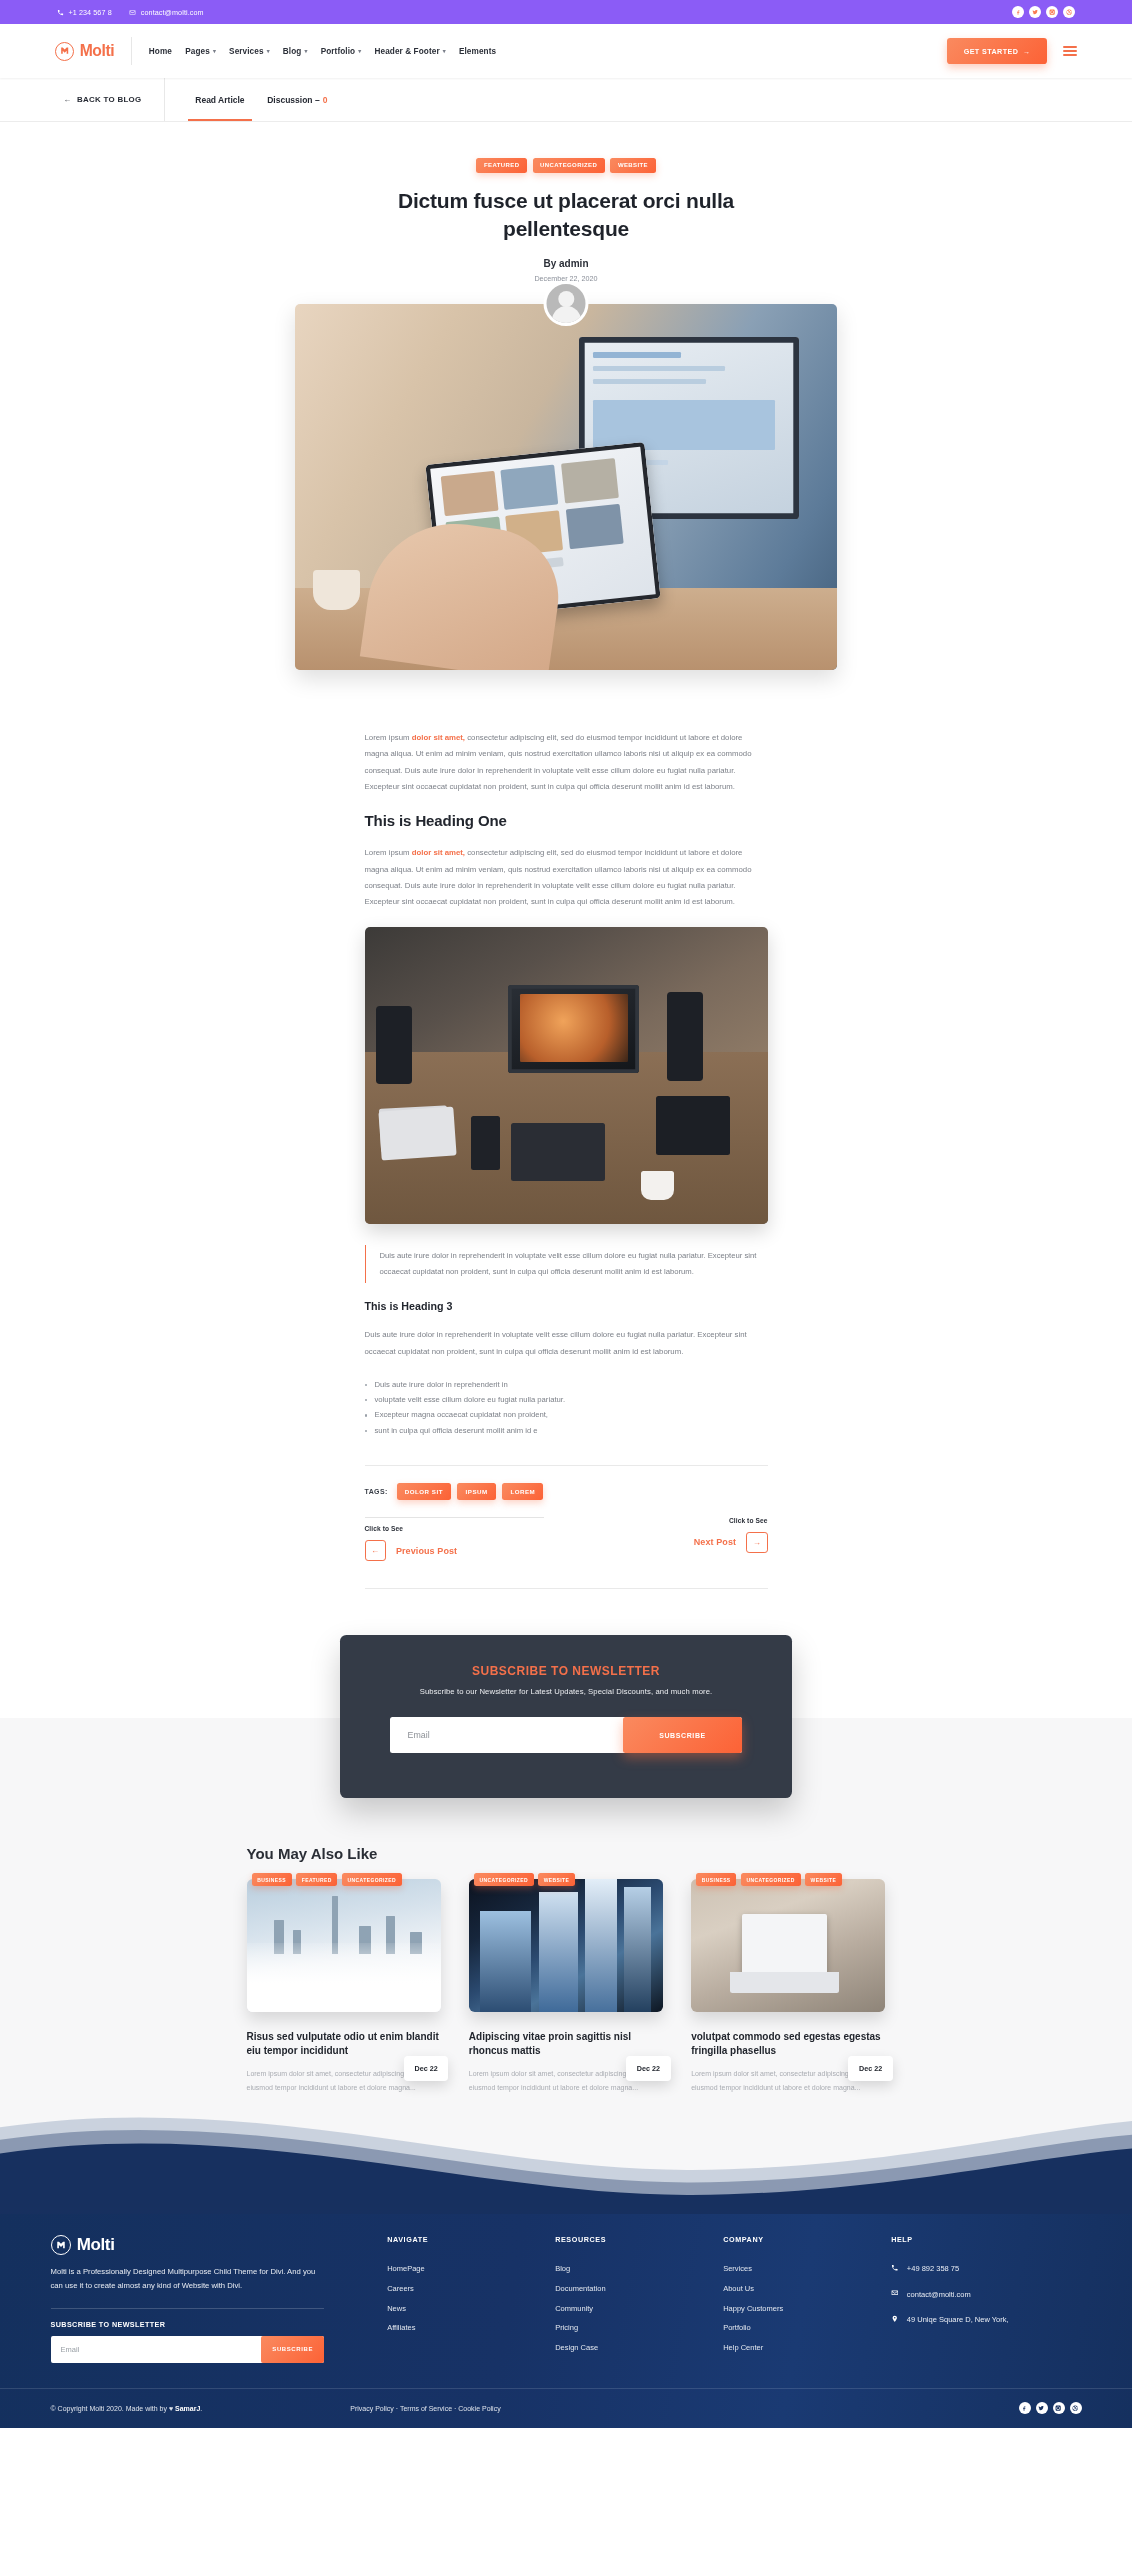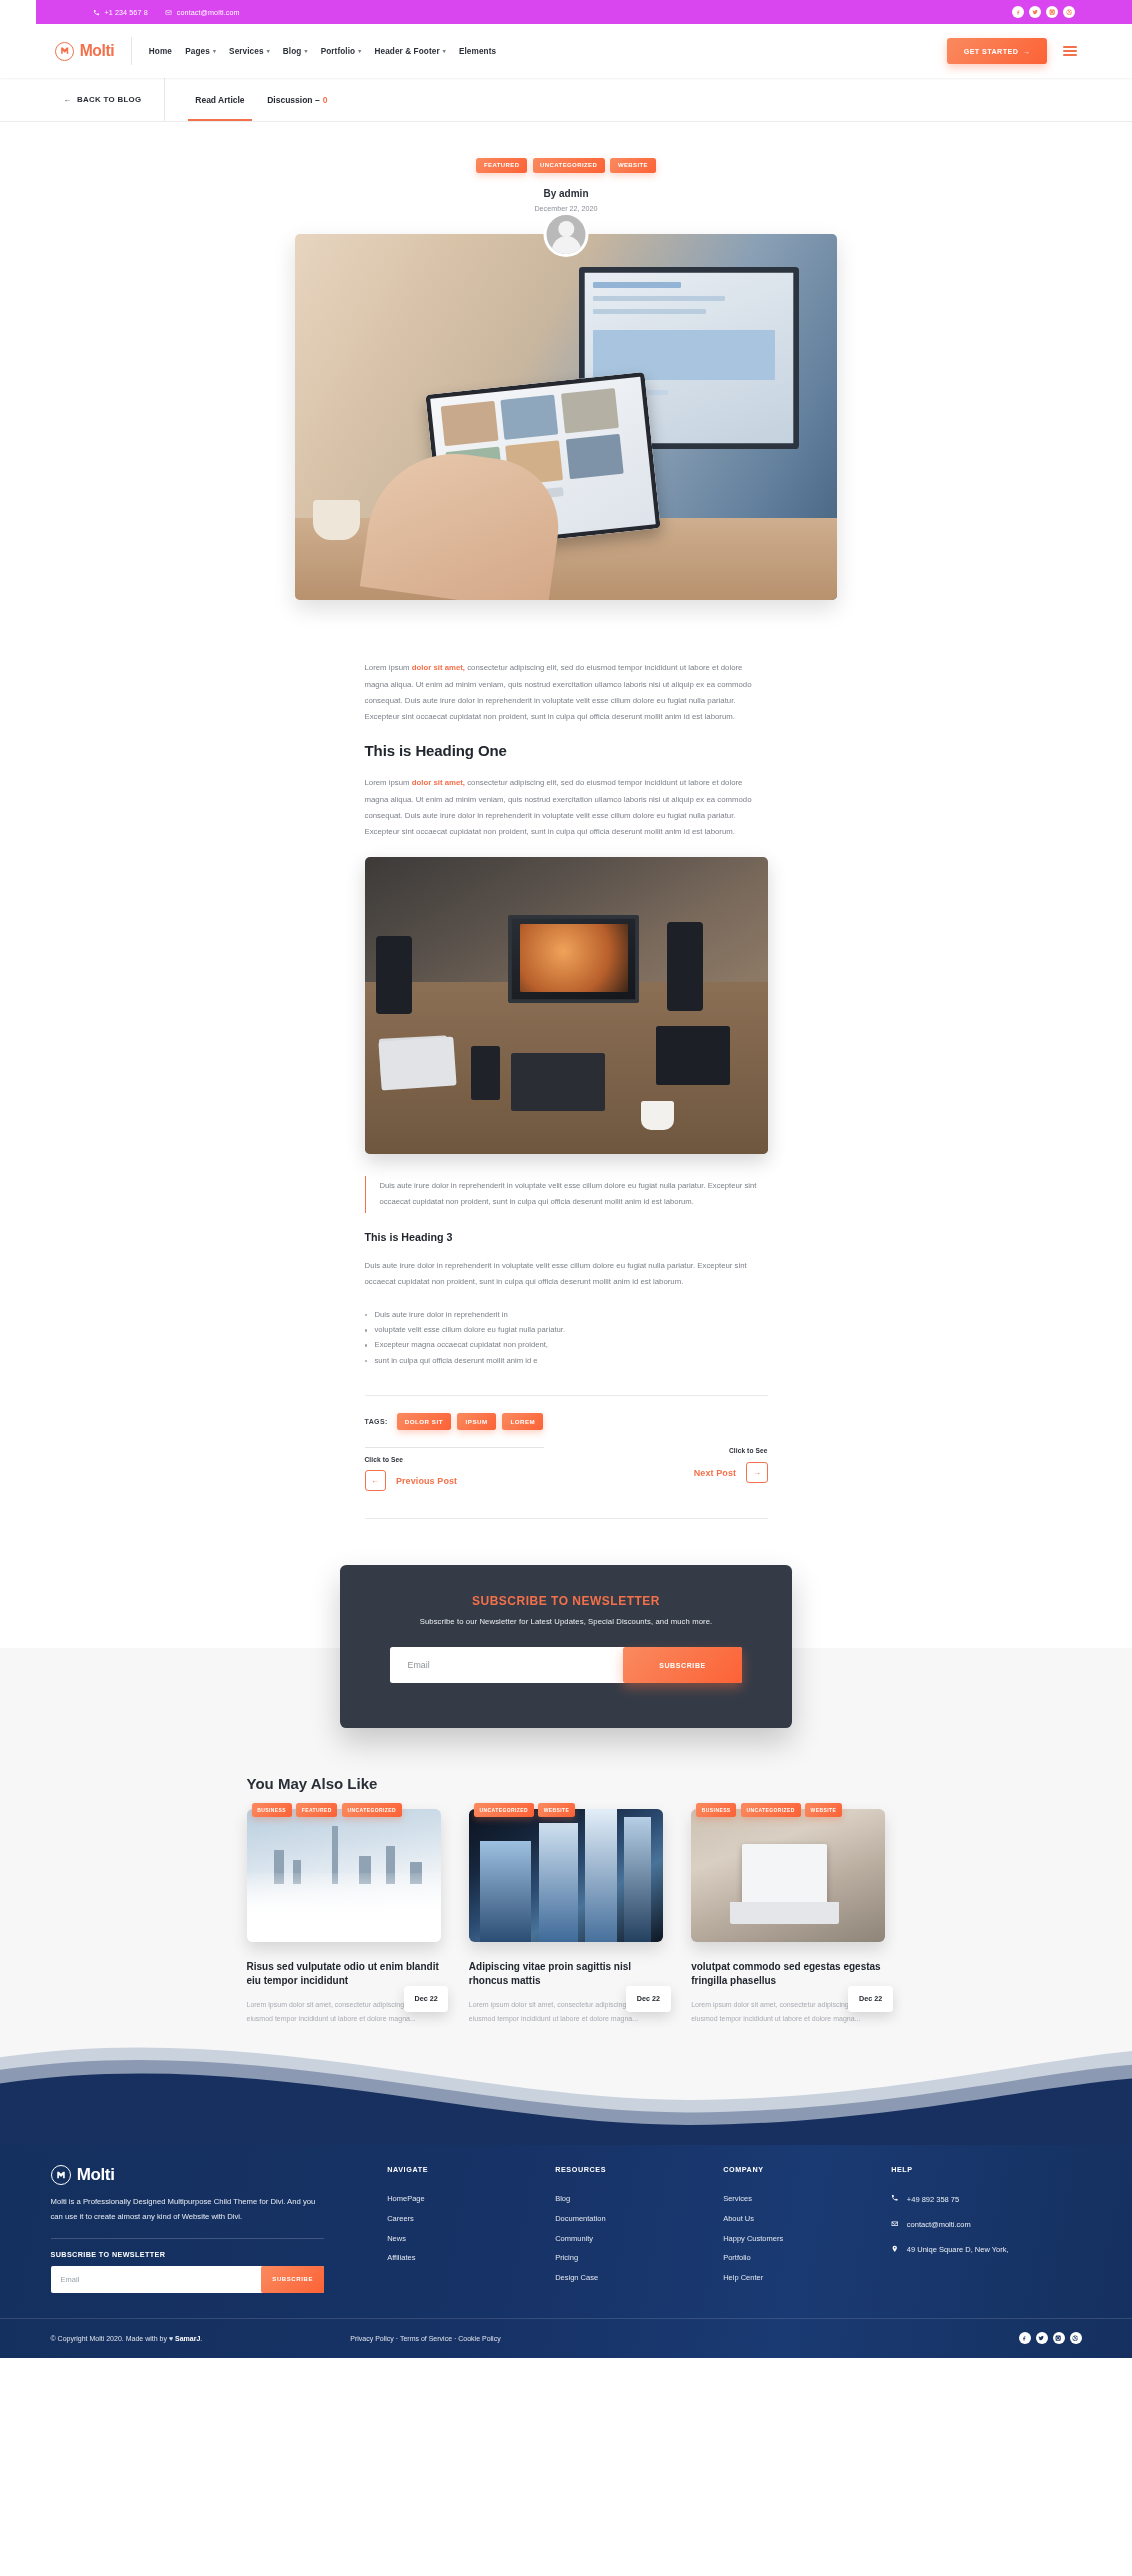--- a/index.html
+++ b/index.html
@@ -6,27 +6,26 @@
   html, body {
     width: 1132px;
     background: #ffffff;
     font-family: "Liberation Sans", sans-serif;
     -webkit-font-smoothing: antialiased;
   }
   body { width: 1132px; overflow-x: hidden; }
 
   
   .topbar {
-    background: #d946ef;
+    background: #8b5cf6;
     height: 24px;
     display: flex;
     align-items: center;
     padding: 0 57px;
     color: #fff;
-    margin-left: 36px;
   }
   .topbar-left { display: flex; align-items: center; gap: 17.6px; }
   .tb-item { display: flex; align-items: center; gap: 4.4px; font-size: 7.2px; letter-spacing: 0.1px; }
   .tb-item svg { width: 7px; height: 7px; fill: #fff; display: block; }
   .topbar-right { margin-left: auto; display: flex; align-items: center; gap: 5px; }
   .soc {
     width: 12px; height: 12px; border-radius: 50%;
     background: #fff; display: flex; align-items: center; justify-content: center;
   }
   .soc svg { width: 6.3px; height: 6.3px; fill: #f97a52; display:block; }
@@ -444,20 +443,21 @@
     </div>
   </div>
 </div>
 
 <div class="article-head">
   <div class="badges">
     <span class="badge">FEATURED</span>
     <span class="badge">UNCATEGORIZED</span>
     <span class="badge">WEBSITE</span>
   </div>
+  <h1 class="article-title">Dictum fusce ut placerat orci nulla pellentesque</h1>
   <div class="byline">By admin</div>
   <div class="pubdate">December 22, 2020</div>
 </div>
 
 <div class="hero-wrap">
   <div class="hero-avatar">
     <div class="ava-head"></div>
       <div class="ava-body"></div>
   </div>
   <div class="hero-img">

